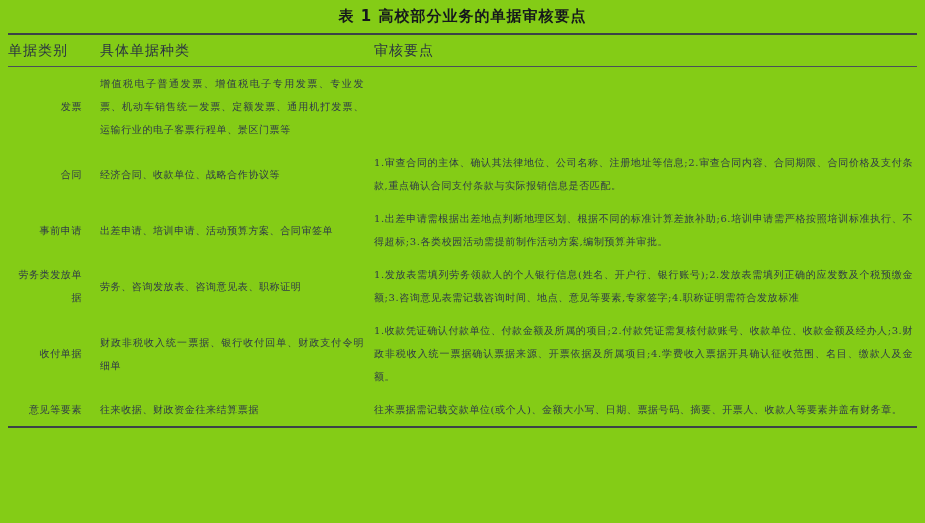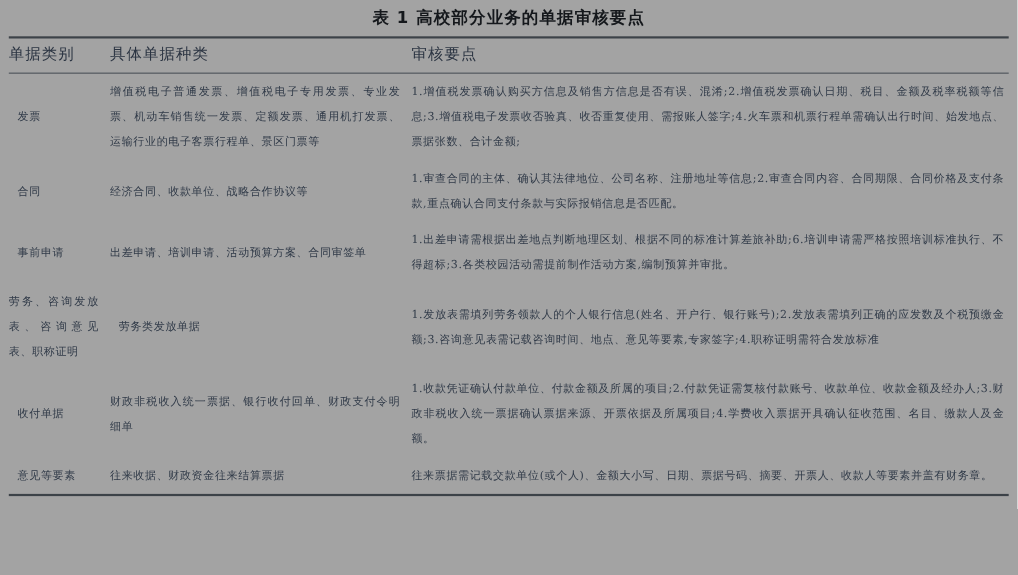--- a/index.html
+++ b/index.html
@@ -1,21 +1,21 @@
 <!DOCTYPE html>
 <html><head>
 <meta charset="utf-8">
 <style>
   * { margin: 0; padding: 0; box-sizing: border-box; }
   html, body { background: #ffffff; }
   .page {
     position: relative;
     width: 925px;
     height: 523px;
-    background: #a3a3a3;
+    background: #84cc16;
     overflow: hidden;
     font-family: "DejaVu Serif", "Liberation Serif", serif;
     color: #303a48;
     padding: 6px 8px 0 8px;
   }
   .title {
     text-align: center;
     font-family: "DejaVu Sans", "Liberation Sans", sans-serif;
     font-weight: bold;
     font-size: 15px;
@@ -44,21 +44,21 @@
     letter-spacing: 1px;
     color: #2b3442;
   }
   .row { padding: 5px 0; }
   .cell {
     font-size: 10px;
     line-height: 23px;
     letter-spacing: 0.6px;
   }
   .cat {
-    text-align: left;
+    text-align: right;
     padding: 0 8px;
   }
   .types {
     text-align: justify;
     text-align-last: left;
   }
   .points {
     text-align: justify;
     text-align-last: left;
     padding-right: 4px;
@@ -77,38 +77,37 @@
       <div class="th">单据类别</div>
       <div class="th">具体单据种类</div>
       <div class="th">审核要点</div>
     </div>
 
     <div class="tbody">
 
       <div class="grid-row row">
         <div class="cell cat">发票</div>
         <div class="cell types">增值税电子普通发票、增值税电子专用发票、专业发票、机动车销售统一发票、定额发票、通用机打发票、运输行业的电子客票行程单、景区门票等</div>
-        <div class="cell points">1.增值税发票确认购买方信息及销售方信息是否有误、混淆;2.增值税发票确认日期、税目、金额及税率税额等信息;3.增值税电子发票收否验真、收否重复使用、需报账人签字;4.火车票和机票行程单需确认出行时间、始发地点、票据张数、合计金额;</div>
       </div>
 
       <div class="grid-row row">
         <div class="cell cat">合同</div>
         <div class="cell types">经济合同、收款单位、战略合作协议等</div>
         <div class="cell points">1.审查合同的主体、确认其法律地位、公司名称、注册地址等信息;2.审查合同内容、合同期限、合同价格及支付条款,重点确认合同支付条款与实际报销信息是否匹配。</div>
       </div>
 
       <div class="grid-row row">
         <div class="cell cat">事前申请</div>
         <div class="cell types">出差申请、培训申请、活动预算方案、合同审签单</div>
         <div class="cell points">1.出差申请需根据出差地点判断地理区划、根据不同的标准计算差旅补助;6.培训申请需严格按照培训标准执行、不得超标;3.各类校园活动需提前制作活动方案,编制预算并审批。</div>
       </div>
 
       <div class="grid-row row">
+        <div class="cell cat">劳务类发放单据</div>
         <div class="cell types">劳务、咨询发放表、咨询意见表、职称证明</div>
-        <div class="cell cat">劳务类发放单据</div>
         <div class="cell points">1.发放表需填列劳务领款人的个人银行信息(姓名、开户行、银行账号);2.发放表需填列正确的应发数及个税预缴金额;3.咨询意见表需记载咨询时间、地点、意见等要素,专家签字;4.职称证明需符合发放标准</div>
       </div>
 
       <div class="grid-row row">
         <div class="cell cat">收付单据</div>
         <div class="cell types">财政非税收入统一票据、银行收付回单、财政支付令明细单</div>
         <div class="cell points">1.收款凭证确认付款单位、付款金额及所属的项目;2.付款凭证需复核付款账号、收款单位、收款金额及经办人;3.财政非税收入统一票据确认票据来源、开票依据及所属项目;4.学费收入票据开具确认征收范围、名目、缴款人及金额。</div>
       </div>
 
       <div class="grid-row row">

